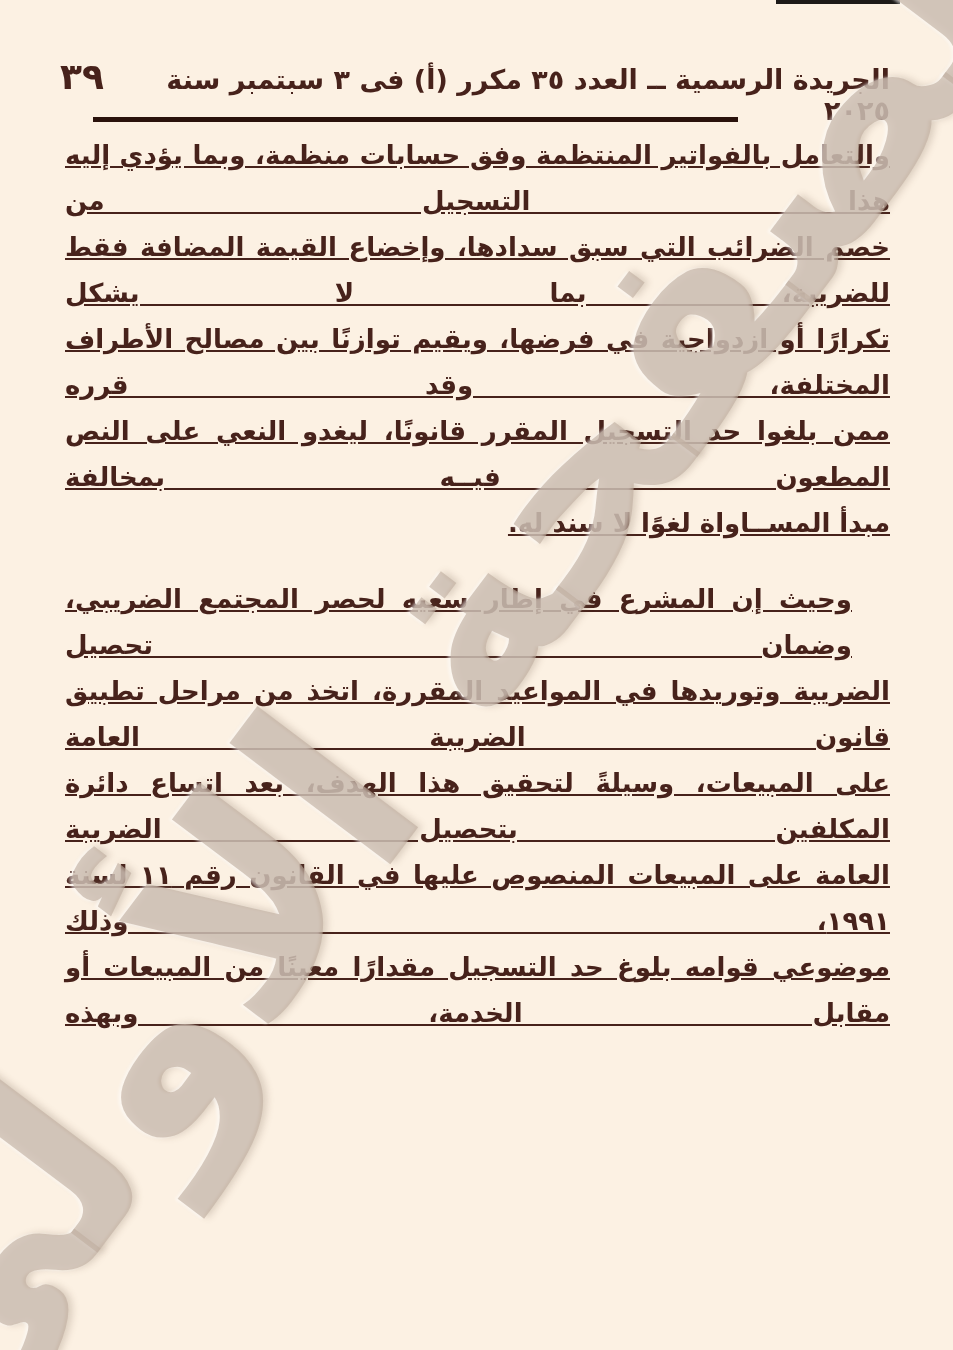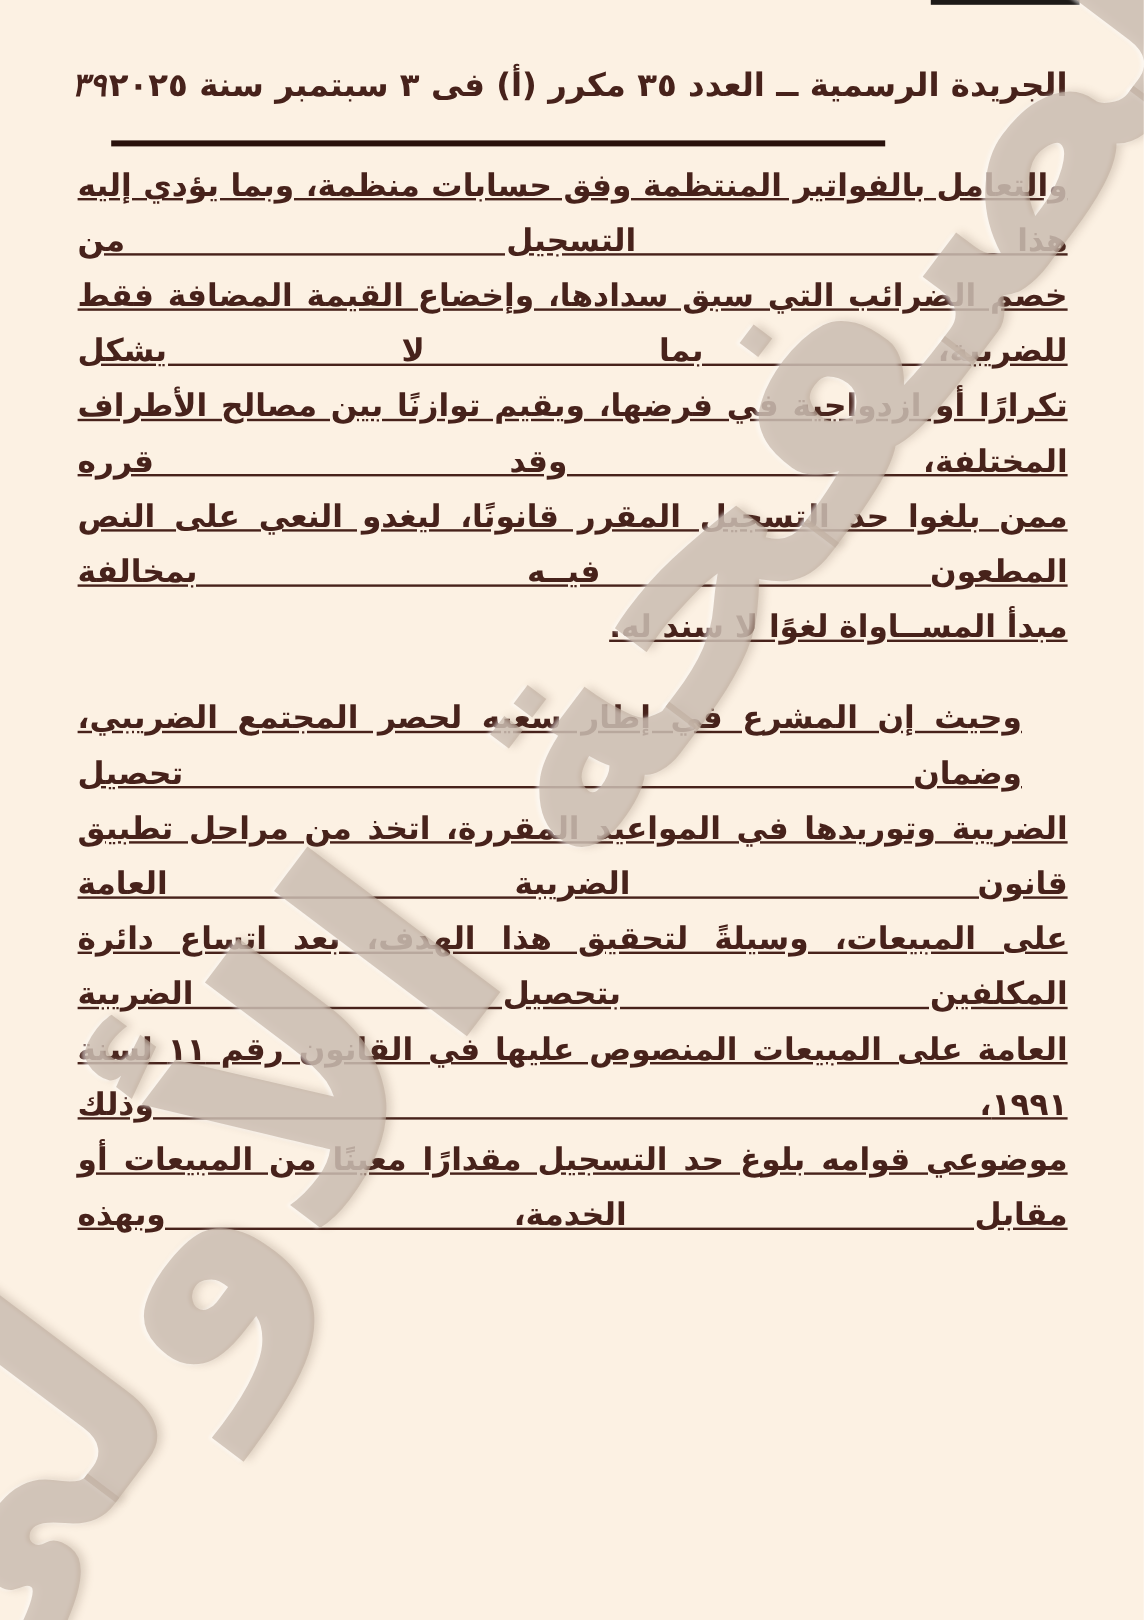--- a/index.html
+++ b/index.html
@@ -22,21 +22,21 @@
   .header {
     position: absolute;
     top: 56px; right: 63px; left: 60px;
     display: flex;
     justify-content: space-between;
     align-items: baseline;
     font-weight: bold;
     font-size: 27px;
   }
   .header .title { letter-spacing: 0px; }
-  .header .pagenum { font-size: 27px; font-style: italic; }
+  .header .pagenum { font-size: 36px; }
   .header-rule {
     position: absolute;
     top: 117px; left: 93px;
     width: 645px; height: 5px;
     background: #2a120c;
   }
   .body-text {
     position: absolute;
     top: 132px; right: 63px; left: 65px;
     font-weight: bold;

